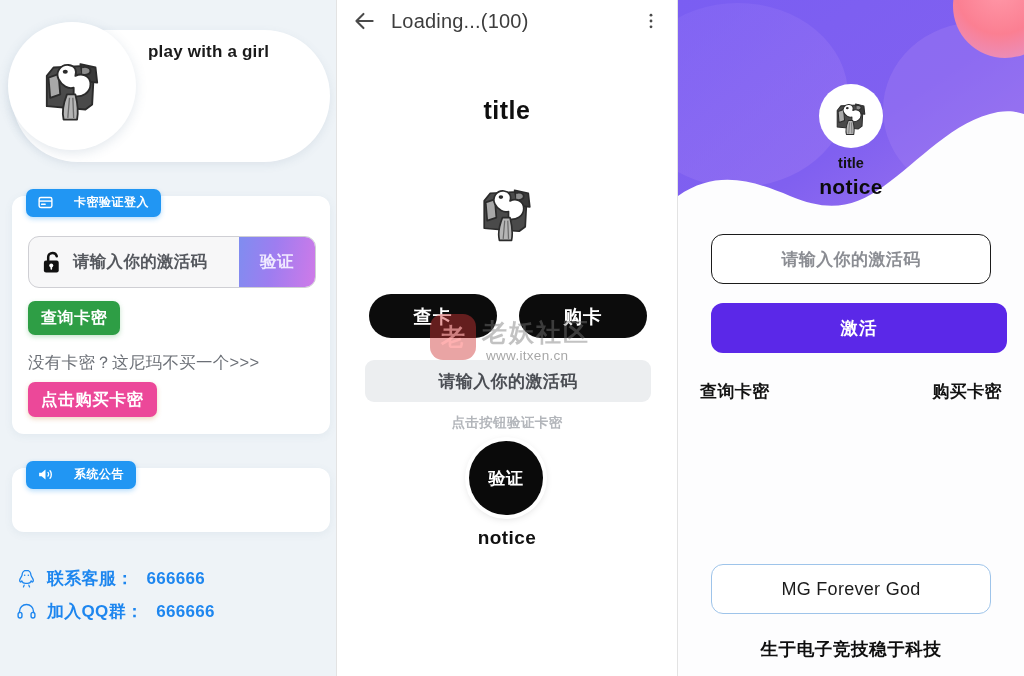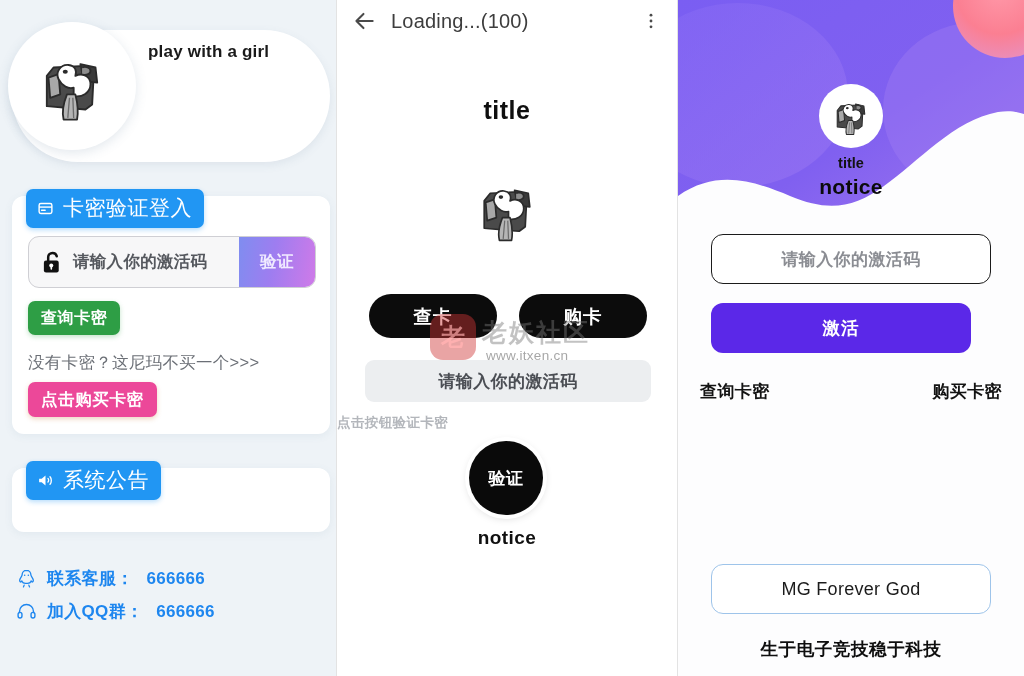--- a/index.html
+++ b/index.html
@@ -56,24 +56,24 @@
     position: absolute;
     background: #ffffff;
     border-radius: 12px;
     box-shadow: 0 2px 8px rgba(80,110,140,0.08);
   }
   #login-card { left: 12px; top: 196px; width: 318px; height: 238px; }
   #notice-card { left: 12px; top: 468px; width: 318px; height: 64px; }
 
   .tag-badge {
     position: absolute;
-    display: inline-flex; align-items: center; gap: 9px;
+    display: inline-flex; align-items: center; gap: 20px;
     background: #2196f3;
     color: #ffffff;
-    font-size: 21px; font-weight: 400;
+    font-size: 12px; font-weight: 700;
     padding: 5px 12px 6px 11px;
     border-radius: 7px;
     box-shadow: 0 2px 5px rgba(33,150,243,0.32);
     letter-spacing: 0.5px;
     white-space: nowrap;
   }
   #login-badge { left: 26px; top: 189px; }
   #notice-badge { left: 26px; top: 461px; }
   .tag-badge svg { width: 17px; height: 17px; display: block; }
 
@@ -194,20 +194,21 @@
     left: 28px; top: 360px;
     width: 286px; height: 42px;
     background: #eceef0;
     border-radius: 9px;
     display: flex; align-items: center; justify-content: center;
     font-size: 17px; font-weight: 700; color: #4b4e54;
     letter-spacing: 0.4px;
   }
   .mid-sub {
     position: absolute; left: 0; top: 414px; width: 100%;
+    text-align: center;
     font-size: 13.5px; font-weight: 700; color: #b3b6bb;
     letter-spacing: 0.4px;
   }
   .mid-circle-btn {
     position: absolute;
     left: 469px; top: 441px;
     width: 74px; height: 74px;
     border-radius: 50%;
     background: #0a0a0a;
     display: flex; align-items: center; justify-content: center;
@@ -303,21 +304,21 @@
     background: #fff;
     border: 1.8px solid #1b1b1b;
     border-radius: 12px;
     display: flex; align-items: center; justify-content: center;
     font-size: 17px; font-weight: 700; color: #8b8d93;
     letter-spacing: 0.4px;
   }
   .r-activate {
     position: absolute;
     left: 33px; top: 303px;
-    width: 260px; height: 50px;
+    width: 296px; height: 50px;
     background: #5b28e8;
     border-radius: 12px;
     display: flex; align-items: center; justify-content: center;
     color: #fff; font-size: 17.5px; font-weight: 700;
     letter-spacing: 1px;
   }
   .r-link {
     position: absolute;
     top: 380px;
     font-size: 17px; font-weight: 700; color: #131313;

